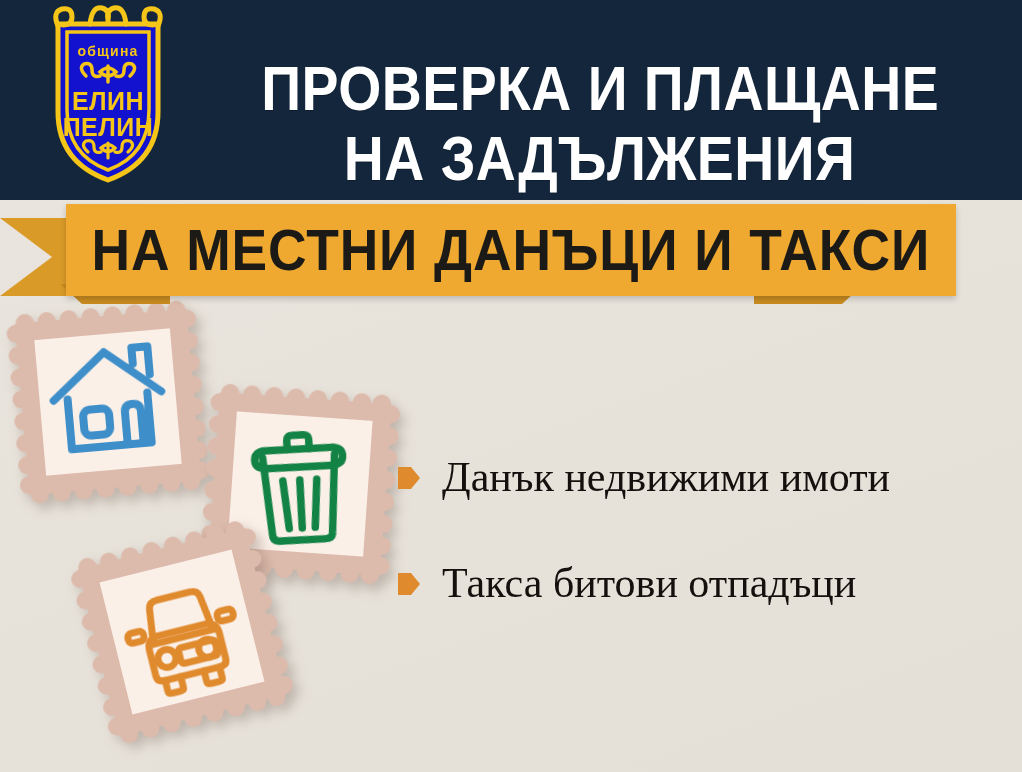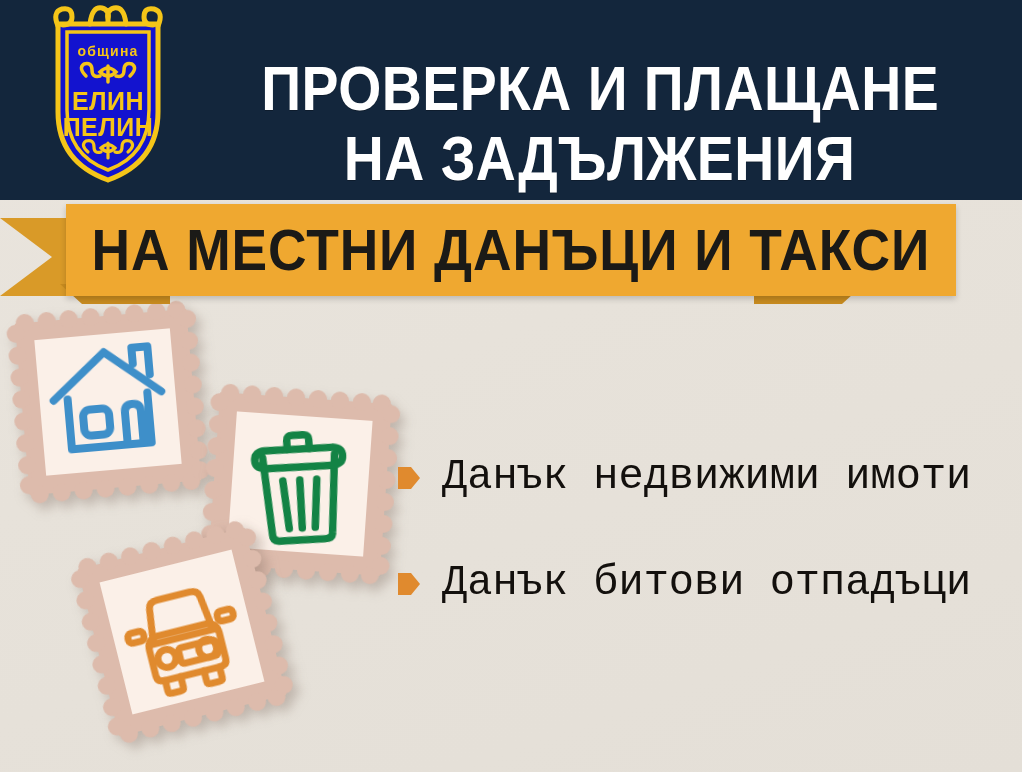--- a/index.html
+++ b/index.html
@@ -163,21 +163,21 @@
   .bullet {
     flex: 0 0 auto;
     width: 22px;
     height: 26px;
     margin-right: 22px;
     margin-top: 2px;
   }
   .bullet svg { display: block; }
   .list-label {
     color: #13100d;
-    font-family: Liberation Mono, monospace;
+    font-family: Liberation Serif, serif;
     font-size: 42px;
     line-height: 1.05;
     white-space: nowrap;
   }
 </style>
 </head>
 <body>
 
 <div id="poster">
 
@@ -407,19 +407,19 @@
       </span>
       <span class="list-label">Данък недвижими имоти</span>
     </div>
 
     <div class="list-item">
       <span class="bullet">
         <svg width="22" height="26" viewBox="0 0 22 26" xmlns="http://www.w3.org/2000/svg">
           <path d="M0 2 L13 2 L22 13 L13 24 L0 24 Z" fill="#E08A2E"></path>
         </svg>
       </span>
-      <span class="list-label">Данък битови отпадъци</span>
+      <span class="list-label">Такса битови отпадъци</span>
     </div>
 
 
   </div>
 
 </div>
 
 </body></html>

